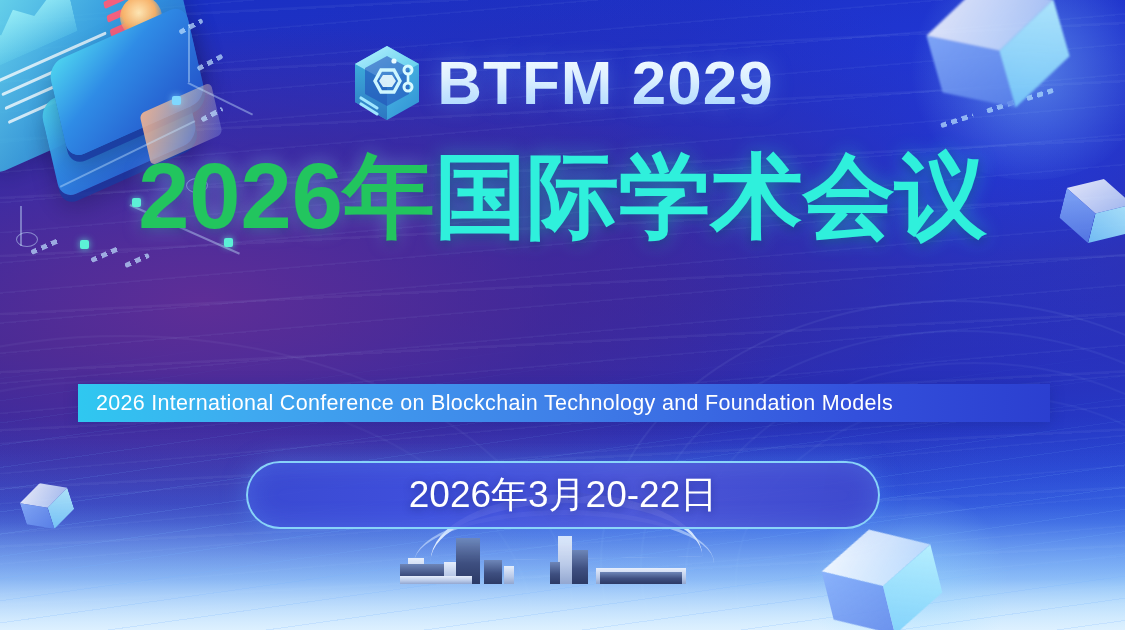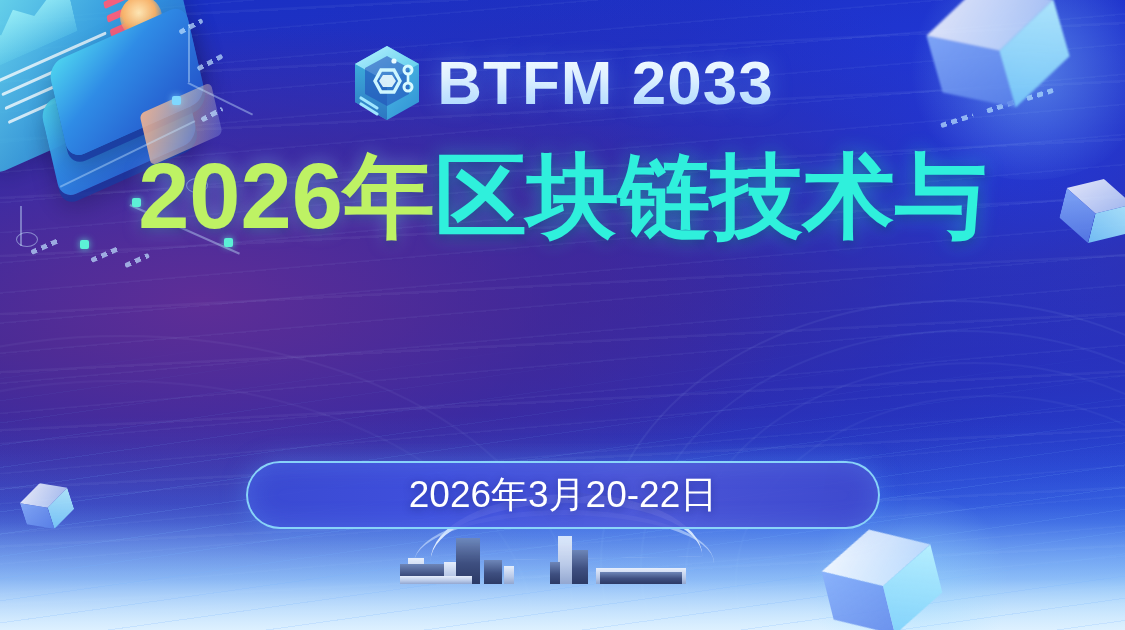--- a/index.html
+++ b/index.html
@@ -238,21 +238,21 @@
     position: absolute;
     left: 0; right: 0;
     text-align: center;
     font-weight: 800;
     line-height: 1;
     white-space: nowrap;
   }
   .headline-1 { top: 150px; font-size: 92px; }
   .headline-2 { top: 252px; font-size: 92px; }
   .hl-white {
-    color: #bef264;
+    color: #22c55e;
     text-shadow: 0 0 18px rgba(140,210,255,.5), 0 3px 10px rgba(10,20,80,.45);
     margin-top: 24px;
   }
   .hl-cyan {
     color: #2ff0dc;
     text-shadow: 0 0 20px rgba(47,240,220,.45), 0 3px 10px rgba(10,20,80,.4);
   }
 
   .subtitle-bar {
     position: absolute;
@@ -430,27 +430,30 @@
         <polygon points="4,20 36,38 36,76 4,58" fill="url(#gFaceB)" opacity=".92"></polygon>
         <polygon points="36,12 58,24 58,50 36,62 14,50 14,24" fill="#1f49b8" opacity=".55"></polygon>
         <polygon points="30,26 43,26 49,37 43,48 30,48 24,37" fill="none" stroke="#cdf6ff" stroke-width="3.4"></polygon>
         <polygon points="32,31 41,31 45,37 41,43 32,43 28,37" fill="#eafcff" opacity=".9"></polygon>
         <circle cx="57" cy="26" r="4" fill="none" stroke="#d8faff" stroke-width="3"></circle>
         <circle cx="57" cy="43" r="4" fill="none" stroke="#d8faff" stroke-width="3"></circle>
         <line x1="57" y1="30" x2="57" y2="39" stroke="#d8faff" stroke-width="2.6"></line>
         <circle cx="43" cy="17" r="2.6" fill="#eafcff"></circle>
         <path d="M10,54 L26,64 M10,60 L26,70" stroke="#9fe6ff" stroke-width="3.2" fill="none" stroke-linecap="round"></path>
       </svg>
-      <div class="logo-text">BTFM 2033</div>
+      <div class="logo-text">BTFM 2029</div>
     </div>
 
     <div class="headline headline-1">
-      <span class="hl-white">2026年</span><span class="hl-cyan">区块链技术与</span>
+      <span class="hl-white">2026年</span><span class="hl-cyan">国际学术会议</span>
     </div>
 
 
+    <div class="subtitle-bar">
+      <span class="subtitle-text">2026 International Conference on Blockchain Technology and Foundation Models</span>
+    </div>
 
     <div class="info-pill">
       <span class="pill-text">2026年3月20-22日</span>
     </div>
 
   </div>
 </div>
 
 </body></html>

